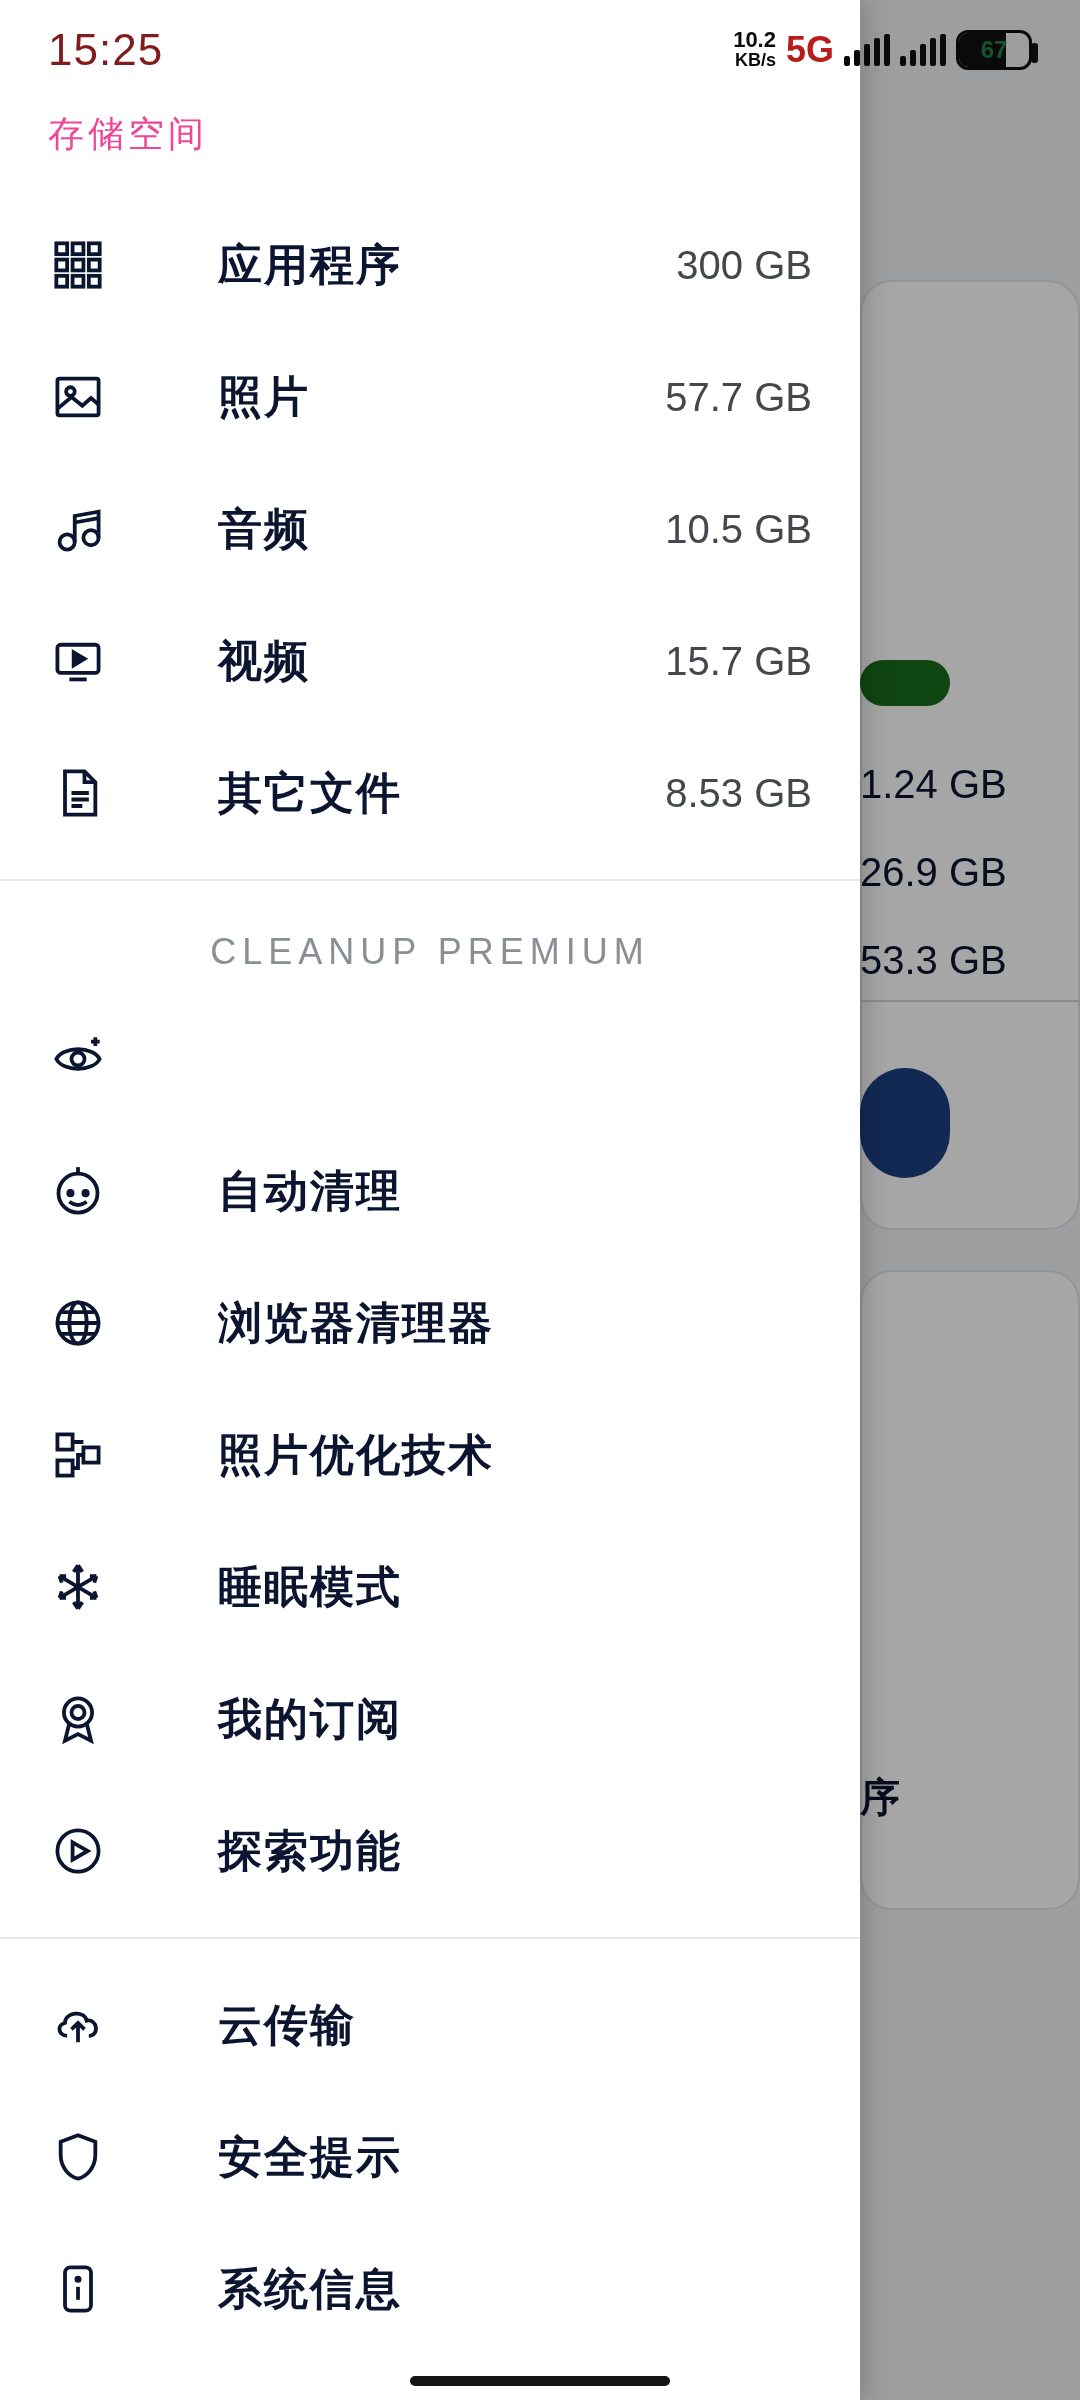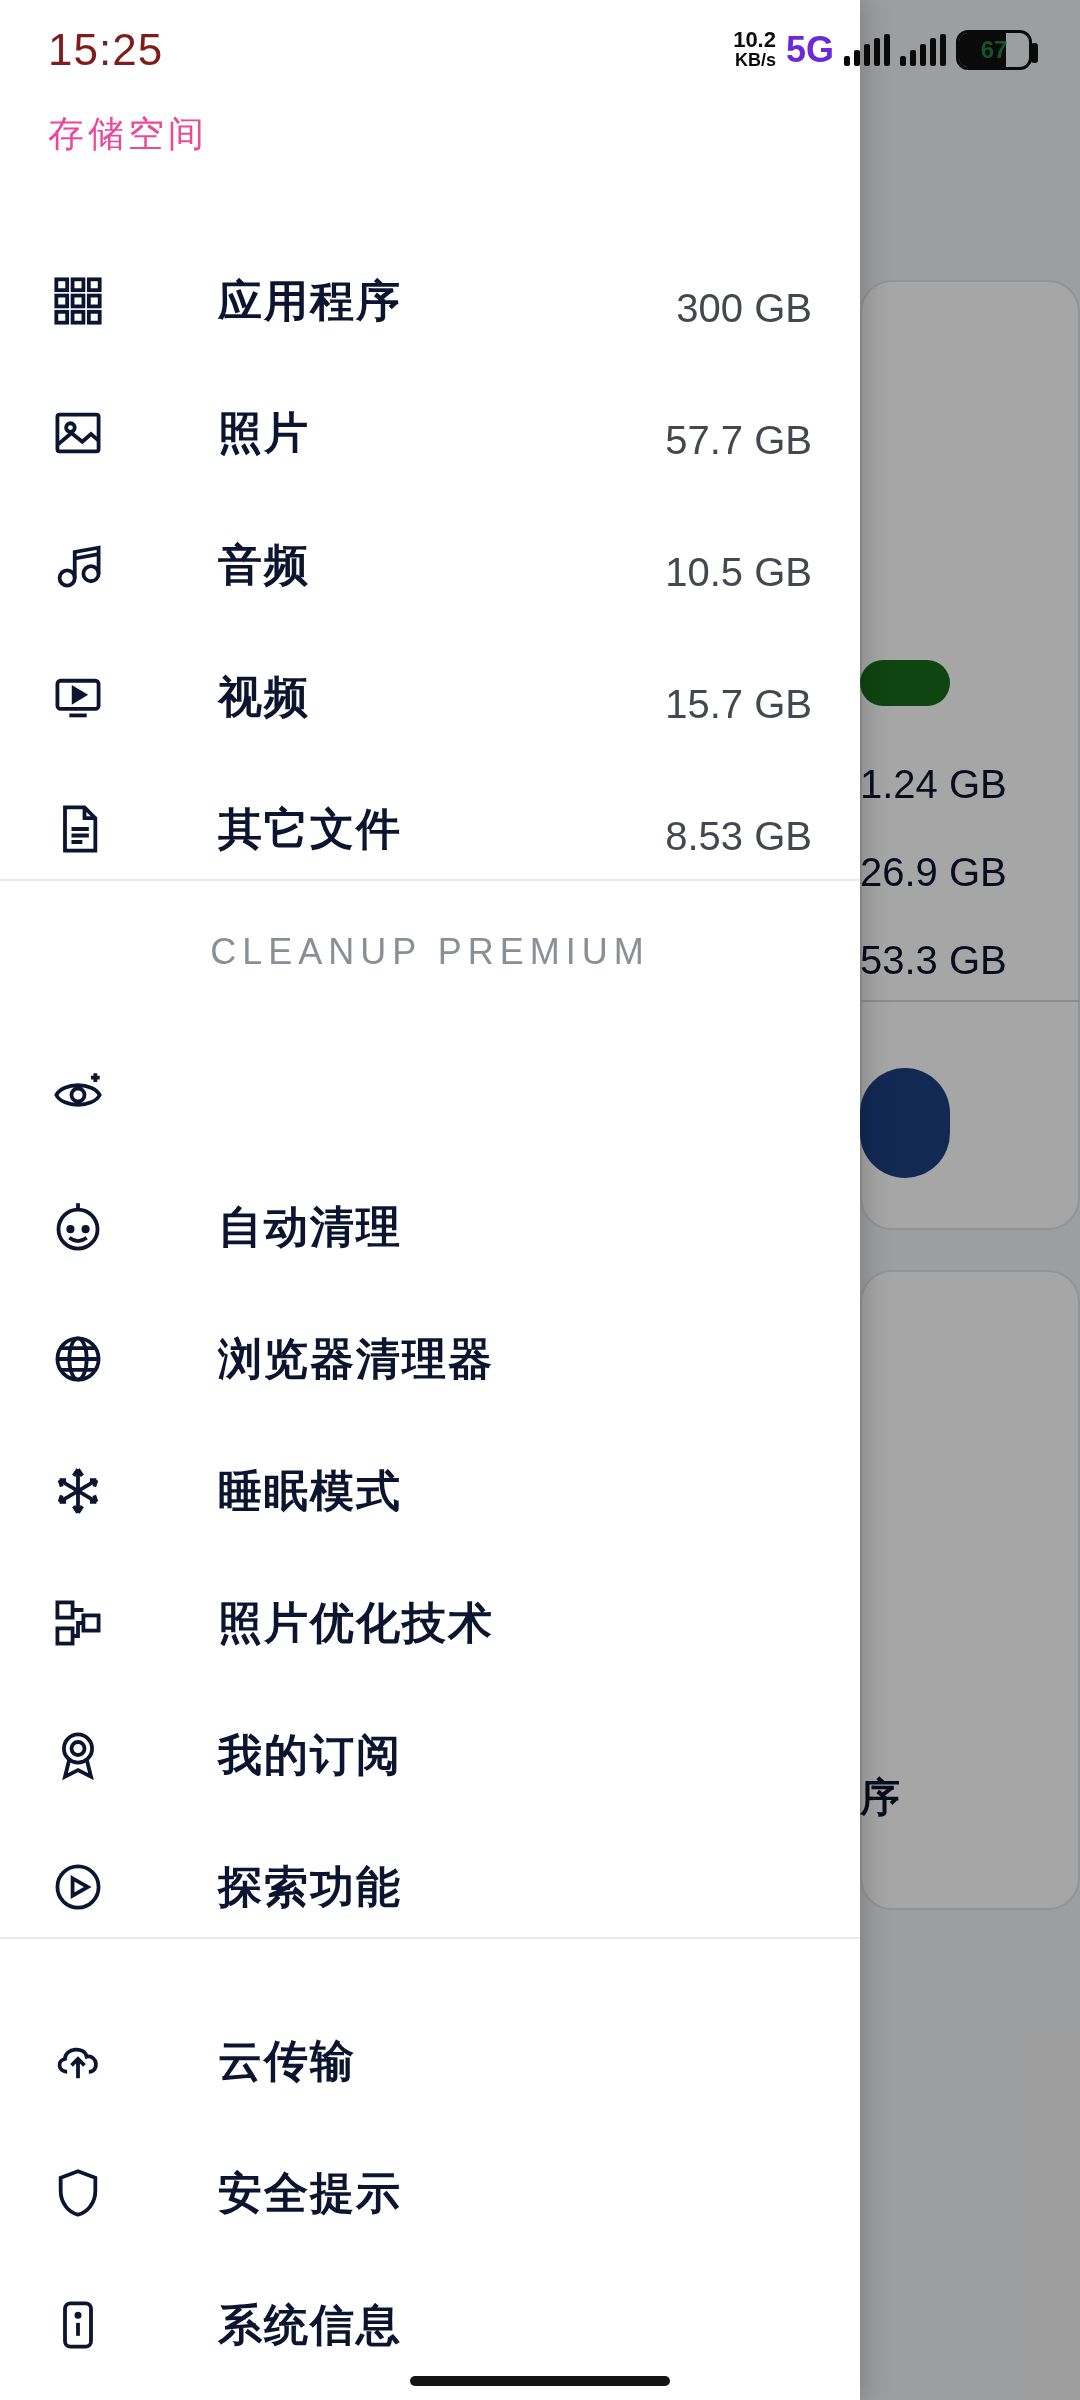--- a/index.html
+++ b/index.html
@@ -18,36 +18,36 @@
   .bg-btn { position:absolute; left:860px; top:1068px; width:90px; height:110px; border-radius:60px; background:#1c3f82; }
   .bg-card2 { left:860px; top:1270px; width:220px; height:640px; }
   .bg-txt2 { position:absolute; left:860px; top:1770px; font-size:40px; color:#0b1530; font-weight:600; }
 
   
   .statusbar { position:absolute; top:0; left:0; right:0; height:100px; display:flex; align-items:center; justify-content:space-between; padding:0 48px; z-index:50; }
   .sb-time { font-size:44px; font-weight:500; color:#7f1d1d; letter-spacing:1px; }
   .sb-right { display:flex; align-items:center; gap:10px; }
   .sb-net { font-size:22px; line-height:20px; font-weight:700; color:#0a0a0a; text-align:right; }
   .sb-net small{ display:block; font-size:18px; font-weight:700;}
-  .sb-5g { font-size:36px; font-weight:700; color:#6d28d9; }
+  .sb-5g { font-size:36px; font-weight:700; color:#b91c1c; }
   .bars { display:flex; align-items:flex-end; gap:4px; height:32px; }
   .bars span{ width:6px; background:#0a0a0a; border-radius:2px;}
   .bars span:nth-child(1){height:10px}.bars span:nth-child(2){height:16px}.bars span:nth-child(3){height:22px}.bars span:nth-child(4){height:28px}.bars span:nth-child(5){height:32px}
   .batt { position:relative; width:76px; height:40px; border:3px solid #0a0a0a; border-radius:12px; display:flex; align-items:center; justify-content:center;}
   .batt::after{content:"";position:absolute;right:-9px;top:10px;width:7px;height:20px;background:#0a0a0a;border-radius:3px;}
   .batt .fill{position:absolute;left:0;top:0;bottom:0;width:67%;background:#0a0a0a;border-radius:9px 0 0 9px;}
   .batt .pct{position:relative;font-size:24px;font-weight:700;color:#14532d;z-index:1;}
 
   
   .drawer { position:absolute; left:0; top:0; bottom:0; width:860px; background:#ffffff; z-index:40; box-shadow: 6px 0 24px rgba(0,0,0,.18); overflow:hidden; }
   .drawer-inner{ padding-top:100px; }
   .drawer-header { padding: 10px 48px 40px 48px; font-size:36px; color:#ec4899; letter-spacing:4px; }
 
   .list { }
-  .item { display:flex; align-items:flex-end; height:132px; padding:0 48px; }
+  .item { display:flex; align-items:center; height:132px; padding:0 48px; }
   .item .icon { width:60px; height:60px; flex:0 0 60px; color:#0b1530; display:flex; align-items:center; justify-content:center;}
   .item .icon svg{ width:52px; height:52px; stroke:#0b1530; }
   .item .label { flex:1; margin-left:110px; font-size:44px; font-weight:700; color:#0b1530; letter-spacing:2px;}
   .item .value { font-size:40px; color:#44484e; font-weight:500;}
   .divider { height:2px; background:#e8e9eb; margin:20px 0; }
   .section-title { padding: 30px 48px 20px 48px; font-size:36px; color:#8a8e95; letter-spacing:6px; font-weight:500;text-align:center;}
 
   
   .home-ind { position:absolute; bottom:14px; left:50%; transform:translateX(-50%); width:260px; height:10px; border-radius:6px; background:#141414; z-index:60;}
 </style>
@@ -197,40 +197,40 @@
                 <circle cx="24" cy="24" r="19"></circle>
                 <ellipse cx="24" cy="24" rx="8" ry="19"></ellipse>
                 <path d="M5 24 H43 M8 14 H40 M8 34 H40"></path>
               </svg>
           </div>
           <div class="label">浏览器清理器</div>
         </div>
         <div class="item">
           <div class="icon">
             <svg viewBox="0 0 48 48" fill="none" stroke-width="3.5">
-                <path d="M24 4 V44 M7 14 L41 34 M7 34 L41 14"></path>
-                <path d="M24 4 L20 10 M24 4 L28 10 M24 44 L20 38 M24 44 L28 38 M7 14 L13 14 M7 14 L9 20 M41 34 L35 34 M41 34 L39 28 M7 34 L13 34 M7 34 L9 28 M41 14 L35 14 M41 14 L39 20"></path>
-              </svg>
-          </div>
-          <div class="label">睡眠模式</div>
-        </div>
-        <div class="item">
-          <div class="icon">
-            <svg viewBox="0 0 48 48" fill="none" stroke-width="3.5">
                 <rect x="5" y="5" width="14" height="14"></rect>
                 <rect x="5" y="29" width="14" height="14"></rect>
                 <rect x="29" y="17" width="14" height="14"></rect>
                 <path d="M19 12 H29 M19 36 H24 L24 24 H29"></path>
               </svg>
           </div>
           <div class="label">照片优化技术</div>
         </div>
         <div class="item">
           <div class="icon">
             <svg viewBox="0 0 48 48" fill="none" stroke-width="3.5">
+                <path d="M24 4 V44 M7 14 L41 34 M7 34 L41 14"></path>
+                <path d="M24 4 L20 10 M24 4 L28 10 M24 44 L20 38 M24 44 L28 38 M7 14 L13 14 M7 14 L9 20 M41 34 L35 34 M41 34 L39 28 M7 34 L13 34 M7 34 L9 28 M41 14 L35 14 M41 14 L39 20"></path>
+              </svg>
+          </div>
+          <div class="label">睡眠模式</div>
+        </div>
+        <div class="item">
+          <div class="icon">
+            <svg viewBox="0 0 48 48" fill="none" stroke-width="3.5">
                 <circle cx="24" cy="18" r="13"></circle>
                 <circle cx="24" cy="18" r="6"></circle>
                 <path d="M16 28 L12 44 L24 38 L36 44 L32 28"></path>
               </svg>
           </div>
           <div class="label">我的订阅</div>
         </div>
         <div class="item">
           <div class="icon">
             <svg viewBox="0 0 48 48" fill="none" stroke-width="3.5">

